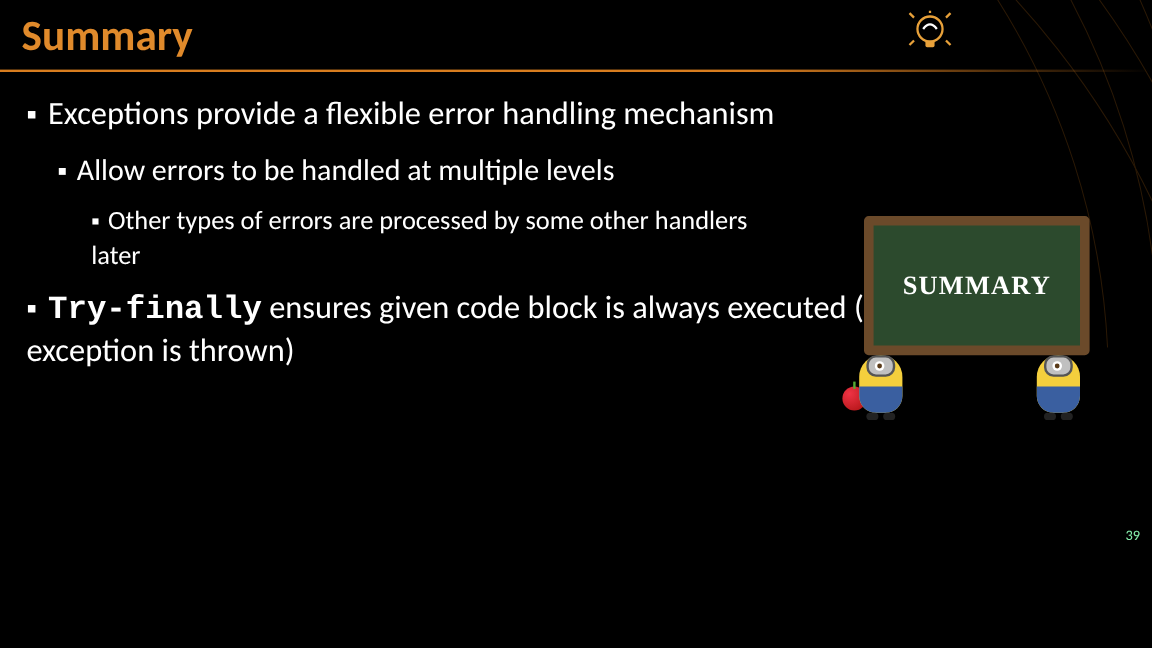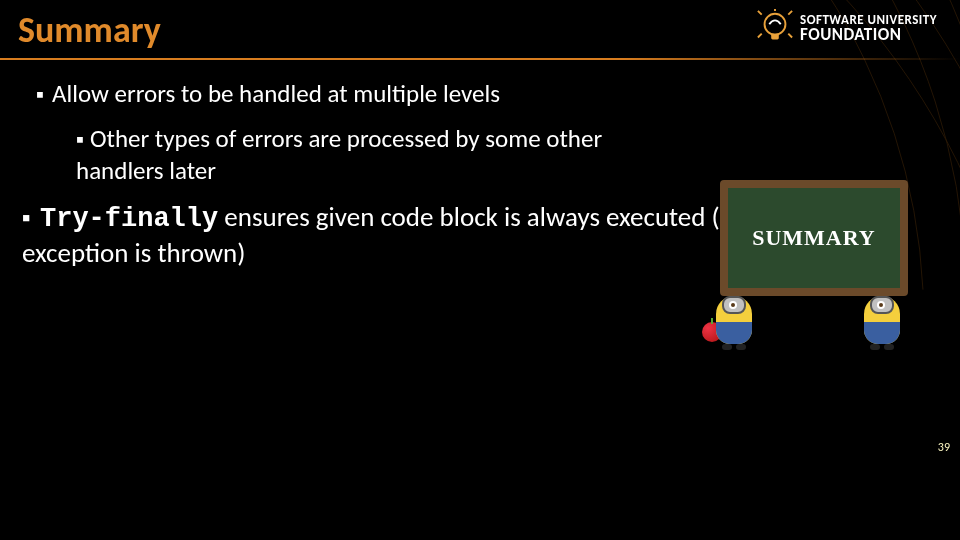--- a/index.html
+++ b/index.html
@@ -10,29 +10,29 @@
   .title{position:absolute;left:18px;top:8px;font-size:36px;font-weight:700;color:#e08a2b;}
   .underline{position:absolute;left:0;top:58px;width:960px;height:2px;background:linear-gradient(to right,#d87d1f 0%,#d87d1f 65%,rgba(216,125,31,0) 100%);}
   .logo{position:absolute;right:14px;top:6px;width:190px;height:44px;display:flex;align-items:center;}
   .logo .bulb{width:38px;height:38px;margin-right:6px;}
   .logo .txt{line-height:1;}
   .logo .txt .l1{font-size:13px;font-weight:700;color:#fff;letter-spacing:0.5px;}
   .logo .txt .l2{font-size:17px;font-weight:800;color:#fff;letter-spacing:0.5px;}
   .content{position:absolute;left:22px;top:78px;right:22px;}
   .b1 .marker, .b2 .marker, .b3 .marker{color:#fff;font-size:0.9em;}
   .b1{font-size:27px;line-height:1.25;margin-bottom:14px;}
-  .b2{font-size:25px;line-height:1.3;margin:0 0 12px 14px;}
-  .b3{font-size:25px;line-height:1.3;margin:4px 0 12px 54px;}
+  .b2{font-size:25px;line-height:1.3;margin:0 0 12px 26px;}
+  .b3{font-size:22px;line-height:1.3;margin:4px 0 12px 54px;}
   .b1 .marker,.b2 .marker,.b3 .marker{display:inline-block;width:18px;}
   .b2 .marker{width:16px;}
   .b3 .marker{width:14px;}
   .b2-narrow{max-width:560px;}
   .b3-narrow{max-width:560px;}
   .code{font-family:"Consolas","Courier New",monospace;font-weight:700;}
-  .pagenum{position:absolute;right:10px;bottom:6px;font-size:12px;color:#fef9c3;}
+  .pagenum{position:absolute;right:10px;bottom:6px;font-size:12px;color:#86efac;}
   
   .illus{position:absolute;right:48px;top:180px;width:210px;height:170px;}
   .board{position:absolute;left:18px;top:0;width:172px;height:100px;background:#2c4a2d;border:8px solid #6b4a2a;border-radius:4px;display:flex;align-items:center;justify-content:center;}
   .board span{font-family:"Comic Sans MS","Segoe Script",cursive;font-size:22px;color:#fff;font-weight:700;letter-spacing:1px;}
   .minion{position:absolute;bottom:0;width:40px;height:60px;}
   .minion.m1{left:12px;}
   .minion.m2{right:10px;}
   .minion .body{width:36px;height:48px;background:#f4cf3d;border-radius:18px 18px 14px 14px;position:absolute;bottom:6px;left:2px;}
   .minion .overalls{position:absolute;bottom:6px;left:2px;width:36px;height:22px;background:#3a5fa0;border-radius:0 0 14px 14px;}
   .minion .goggle{position:absolute;top:6px;left:8px;width:20px;height:14px;background:#c0c0c0;border-radius:8px;border:2px solid #555;}
@@ -68,27 +68,26 @@
   <div class="title">Summary</div>
   <div class="underline"></div>
 
   <div class="logo">
     <svg class="bulb" viewBox="0 0 40 40">
       <circle cx="20" cy="16" r="11" fill="none" stroke="#e8a13a" stroke-width="2"></circle>
       <rect x="16" y="26" width="8" height="6" rx="1.5" fill="#e8a13a"></rect>
       <path d="M6 6 L2 2 M34 6 L38 2 M20 2 L20 -2 M6 26 L2 30 M34 26 L38 30" stroke="#e8a13a" stroke-width="2"></path>
       <path d="M14 16 Q20 8 26 16" fill="none" stroke="#fff" stroke-width="2"></path>
     </svg>
-    <div class="txt">
-      <div class="l1">SOFTWARE UNIVERSITY</div>
-      <div class="l2">FOUNDATION</div>
-    </div>
   </div>
 
   <div class="content">
+    <div class="b1">
+      <span class="marker">▪</span><span>Exceptions provide a flexible error handling mechanism</span>
+    </div>
     <div class="b2">
       <span class="marker">▪</span><span>Allow errors to be handled at multiple levels</span>
     </div>
     <div class="b3 b3-narrow">
       <span class="marker">▪</span><span>Other types of errors are processed by some other handlers later</span>
     </div>
     <div class="b1">
       <span class="marker">▪</span><span class="code">Try-finally</span><span> ensures given code block is always executed (even when an exception is thrown)</span>
     </div>
   </div>

